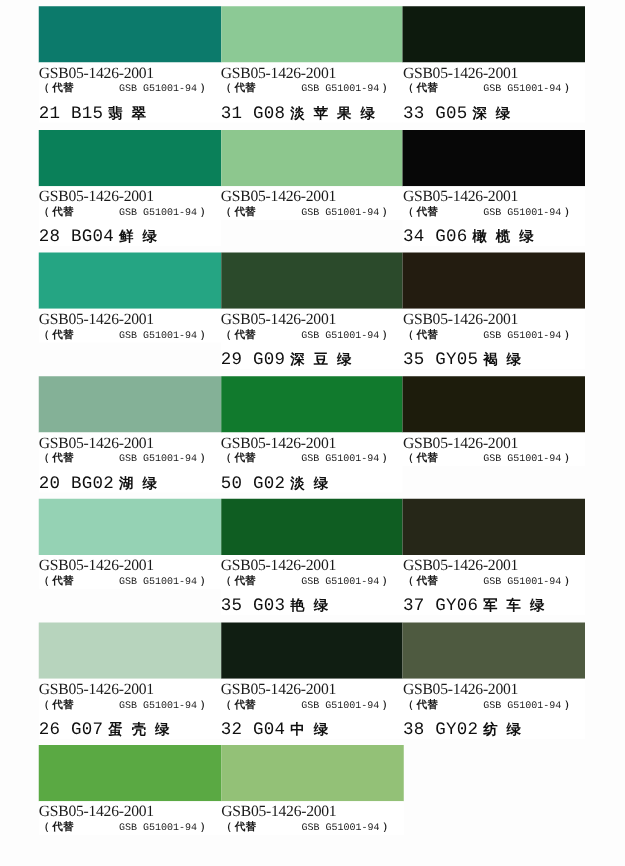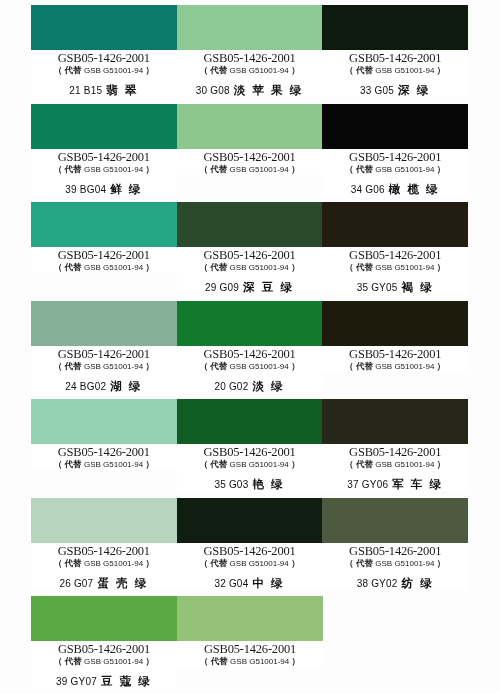--- a/index.html
+++ b/index.html
@@ -34,53 +34,53 @@
     box-sizing: border-box;
   }
   .swatch {
     width: 100%;
     height: 45px;
     display: block;
   }
   .label {
     background: #ffffff;
     padding-top: 2px;
-    text-align: center;
     width: 100%;
     box-sizing: border-box;
   }
   .std-code {
     font-family: "Liberation Serif", "DejaVu Serif", serif;
     font-size: 12.5px;
     letter-spacing: -0.2px;
     color: #1a1a1a;
     line-height: 13px;
     white-space: nowrap;
   }
   .sub-code {
     font-size: 8.5px;
     color: #1a1a1a;
     line-height: 11px;
     white-space: nowrap;
     font-weight: bold;
   }
   .sub-code .latin {
-    font-family: Liberation Sans, sans-serif;
+    font-family: Liberation Mono, monospace;
     font-size: 8px;
     font-weight: normal;
+    margin-left: 34px;
   }
   .name-line {
     margin-top: 6px;
     line-height: 13px;
     white-space: nowrap;
     color: #101010;
   }
   .name-line .num {
-    font-family: Liberation Sans, sans-serif;
-    font-size: 10px;
+    font-family: Liberation Mono, monospace;
+    font-size: 14px;
     letter-spacing: 0.2px;
   }
   .name-line .cn {
     font-size: 11.5px;
     font-weight: bold;
     letter-spacing: 2px;
     margin-left: 4px;
   }
 </style>
 </head>
@@ -94,39 +94,39 @@
           <div class="std-code">GSB05-1426-2001</div>
           <div class="sub-code"><span>（ 代替 </span><span class="latin">GSB G51001-94</span><span> ）</span></div>
           <div class="name-line"><span class="num">21 B15</span><span class="cn">翡    翠</span></div>
         </div>
       </div>
       <div class="cell" style="width: 146px;">
         <div class="swatch" style="background: rgb(140, 201, 149); height: 45px;"></div>
         <div class="label">
           <div class="std-code">GSB05-1426-2001</div>
           <div class="sub-code"><span>（ 代替 </span><span class="latin">GSB G51001-94</span><span> ）</span></div>
-          <div class="name-line"><span class="num">30 G08</span><span class="cn">淡 苹 果 绿</span></div>
+          <div class="name-line"><span class="num">31 G08</span><span class="cn">淡 苹 果 绿</span></div>
         </div>
       </div>
       <div class="cell" style="width: 146px;">
         <div class="swatch" style="background: rgb(13, 26, 13); height: 45px;"></div>
         <div class="label">
           <div class="std-code">GSB05-1426-2001</div>
           <div class="sub-code"><span>（ 代替 </span><span class="latin">GSB G51001-94</span><span> ）</span></div>
           <div class="name-line"><span class="num">33 G05</span><span class="cn">深    绿</span></div>
         </div>
       </div>
     </div>
     <div class="row" style="top: 103.5px;">
       <div class="cell" style="width: 146px;">
         <div class="swatch" style="background: rgb(10, 128, 89); height: 45px;"></div>
         <div class="label">
           <div class="std-code">GSB05-1426-2001</div>
           <div class="sub-code"><span>（ 代替 </span><span class="latin">GSB G51001-94</span><span> ）</span></div>
-          <div class="name-line"><span class="num">39 BG04</span><span class="cn">鲜    绿</span></div>
+          <div class="name-line"><span class="num">28 BG04</span><span class="cn">鲜    绿</span></div>
         </div>
       </div>
       <div class="cell" style="width: 146px;">
         <div class="swatch" style="background: rgb(141, 199, 142); height: 45px;"></div>
         <div class="label">
           <div class="std-code">GSB05-1426-2001</div>
           <div class="sub-code"><span>（ 代替 </span><span class="latin">GSB G51001-94</span><span> ）</span></div>
         </div>
       </div>
       <div class="cell" style="width: 146px;">
@@ -162,29 +162,29 @@
           <div class="name-line"><span class="num">35 GY05</span><span class="cn">褐    绿</span></div>
         </div>
       </div>
     </div>
     <div class="row" style="top: 300.5px;">
       <div class="cell" style="width: 146px;">
         <div class="swatch" style="background: rgb(132, 177, 151); height: 45px;"></div>
         <div class="label">
           <div class="std-code">GSB05-1426-2001</div>
           <div class="sub-code"><span>（ 代替 </span><span class="latin">GSB G51001-94</span><span> ）</span></div>
-          <div class="name-line"><span class="num">24 BG02</span><span class="cn">湖    绿</span></div>
+          <div class="name-line"><span class="num">20 BG02</span><span class="cn">湖    绿</span></div>
         </div>
       </div>
       <div class="cell" style="width: 146px;">
         <div class="swatch" style="background: rgb(17, 122, 45); height: 45px;"></div>
         <div class="label">
           <div class="std-code">GSB05-1426-2001</div>
           <div class="sub-code"><span>（ 代替 </span><span class="latin">GSB G51001-94</span><span> ）</span></div>
-          <div class="name-line"><span class="num">20 G02</span><span class="cn">淡    绿</span></div>
+          <div class="name-line"><span class="num">50 G02</span><span class="cn">淡    绿</span></div>
         </div>
       </div>
       <div class="cell" style="width: 146px;">
         <div class="swatch" style="background: rgb(29, 28, 12); height: 45px;"></div>
         <div class="label">
           <div class="std-code">GSB05-1426-2001</div>
           <div class="sub-code"><span>（ 代替 </span><span class="latin">GSB G51001-94</span><span> ）</span></div>
         </div>
       </div>
     </div>
@@ -238,21 +238,20 @@
           <div class="name-line"><span class="num">38 GY02</span><span class="cn">纺    绿</span></div>
         </div>
       </div>
     </div>
     <div class="row" style="top: 596px;">
       <div class="cell" style="width: 146px;">
         <div class="swatch" style="background: rgb(90, 169, 67); height: 45px;"></div>
         <div class="label">
           <div class="std-code">GSB05-1426-2001</div>
           <div class="sub-code"><span>（ 代替 </span><span class="latin">GSB G51001-94</span><span> ）</span></div>
-          <div class="name-line"><span class="num">39 GY07</span><span class="cn">豆 蔻 绿</span></div>
         </div>
       </div>
       <div class="cell" style="width: 146px;">
         <div class="swatch" style="background: rgb(147, 193, 119); height: 45px;"></div>
         <div class="label">
           <div class="std-code">GSB05-1426-2001</div>
           <div class="sub-code"><span>（ 代替 </span><span class="latin">GSB G51001-94</span><span> ）</span></div>
         </div>
       </div>
     </div>

